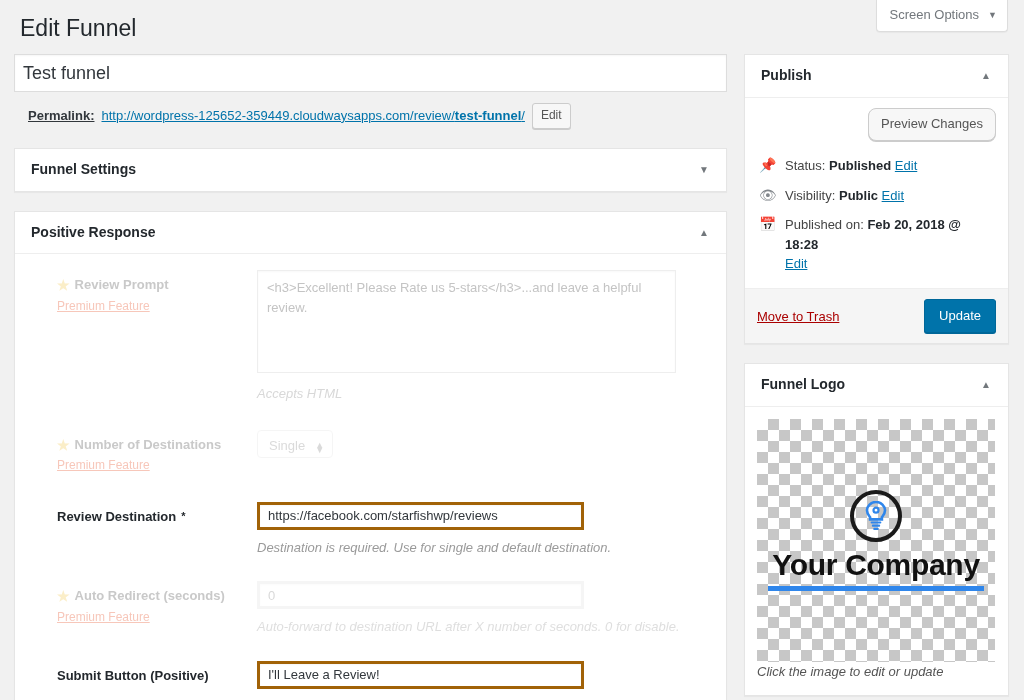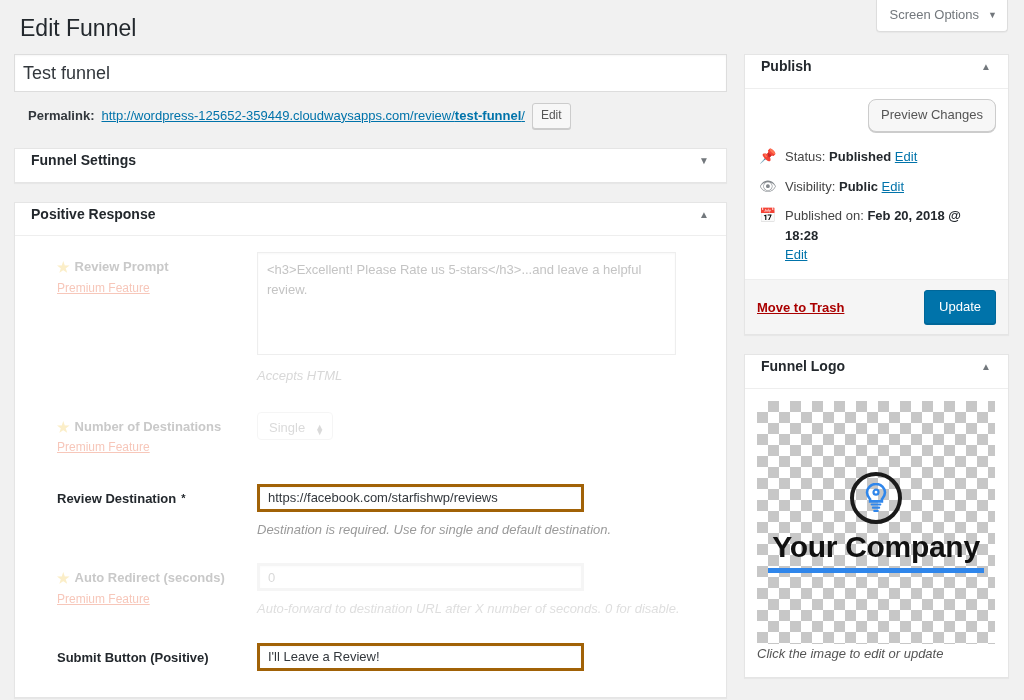--- a/index.html
+++ b/index.html
@@ -55,21 +55,21 @@
     box-shadow:inset 0 1px 2px rgba(0,0,0,.04);
   }
 
   
   .permalink-row {
     margin:11px 0 0 14px;
     font-size:13px; color:#32373c;
     display:flex; align-items:center; gap:7px;
     line-height:1.6;
   }
-  .permalink-label { font-weight:bold; }
+  .permalink-label { font-weight:bold;text-decoration:underline; }
   .permalink-link {
     color:#0073aa; text-decoration:underline; cursor:pointer;
   }
   .permalink-link b { font-weight:bold; }
   .edit-slug-btn {
     background:#f7f7f7;
     border:1px solid #ccc;
     border-radius:3px;
     font-size:12px;
     color:#555;
@@ -81,21 +81,21 @@
 
   
   .postbox {
     background:#fff;
     border:1px solid #e5e5e5;
     box-shadow:0 1px 1px rgba(0,0,0,.04);
     margin-top:19px;
   }
   .postbox-header {
     display:flex; align-items:center; justify-content:space-between;
-    padding:2px 12px 11px 16px;
+    padding:11px 12px 11px 16px;
     border-bottom:1px solid #eee;
     cursor:pointer;
   }
   .postbox-header.no-border { border-bottom:none; }
   .postbox-title {
     font-size:14px; font-weight:bold; color:#23282d; margin:0;
     line-height:1.4;
   }
   .toggle-indicator {
     color:#72777c; font-size:10px; line-height:1;
@@ -221,21 +221,21 @@
   .link-blue { color:#0073aa; text-decoration:underline; cursor:pointer; }
   .pub-date-wrap { padding:3px 0 2px 2px; }
   .pub-date-edit { margin-left:0; display:inline-block; }
 
   .publish-actions {
     border-top:1px solid #eee;
     background:#f5f5f5;
     padding:10px 12px;
     display:flex; align-items:center; justify-content:space-between;
   }
-  .trash-link { color:#a00; text-decoration:underline; font-size:13px; cursor:pointer;font-weight:bold; }
+  .trash-link { color:#a00; text-decoration:underline; font-size:13px; cursor:pointer; }
   .update-btn {
     background:#0073aa;
     border:1px solid #006799;
     border-radius:3px;
     color:#fff;
     font-size:13px;
     padding:6px 14px 7px;
     cursor:pointer;
     box-shadow:0 1px 0 #006799;
     line-height:1.5;

